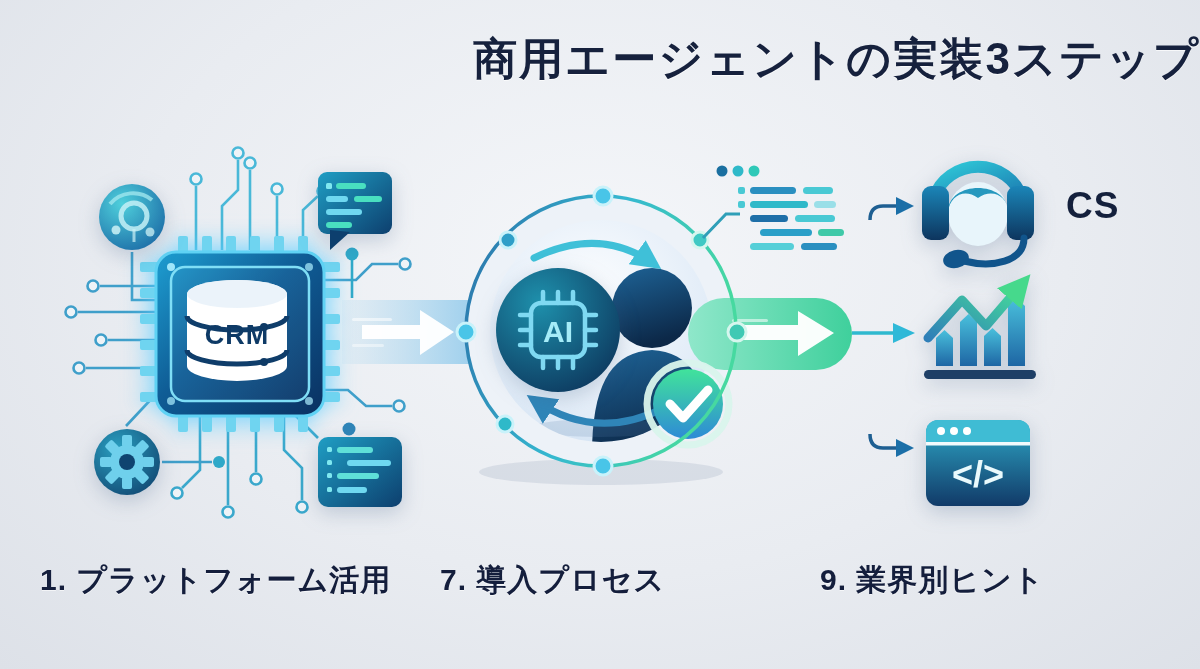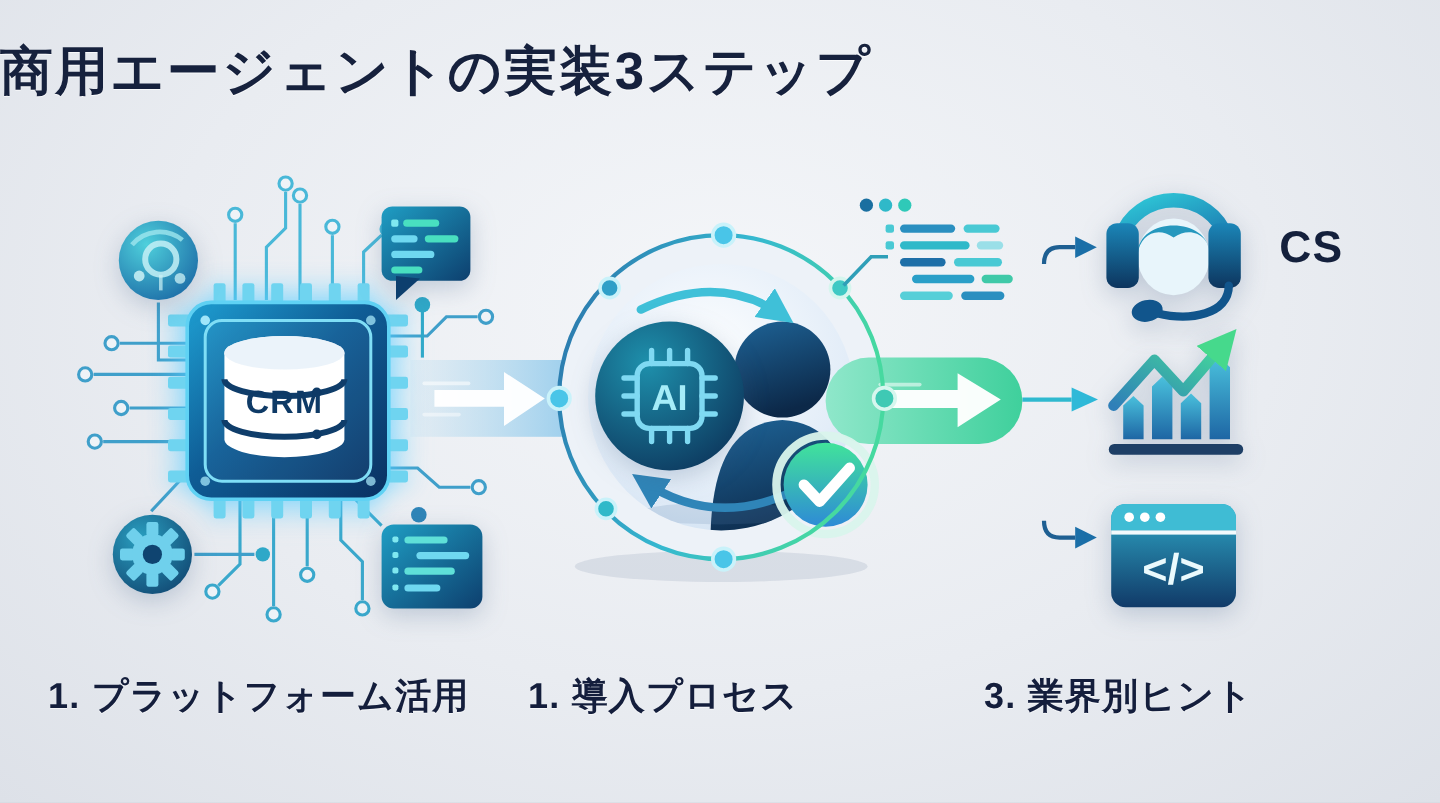--- a/index.html
+++ b/index.html
@@ -3,21 +3,21 @@
 <meta charset="utf-8">
 <style>
   html,body{margin:0;padding:0;background:#cfd4db;}
   #stage{
     position:relative;width:1200px;height:669px;overflow:hidden;
     background:radial-gradient(ellipse at 50% 38%, #f4f6f9 0%, #e9ecf1 55%, #dde1e8 100%);
     font-family:"Liberation Sans","DejaVu Sans",sans-serif;
   }
   #scene{position:absolute;left:0;top:0;}
   .title{
-    position:absolute;left:0;top:30px;width:1200px;text-align:left;
+    position:absolute;left:0;top:30px;width:1200px;text-align:right;
     font-size:44px;font-weight:800;color:#16213d;letter-spacing:2px;
     text-shadow:0 1px 0 rgba(255,255,255,.7);
   }
   .step-label{
     position:absolute;top:560px;font-size:30px;font-weight:800;color:#141e3c;
     text-align:left;letter-spacing:1px;text-shadow:0 1px 0 rgba(255,255,255,.6);
   }
   .step-1{left:40px;width:410px;}
   .step-2{left:440px;width:322px;}
   .step-3{left:820px;width:314px;}
@@ -391,15 +391,15 @@
       <rect x="926" y="442" width="104" height="3.5" fill="#f2fafc"></rect>
       <circle cx="941" cy="431" r="4" fill="#ffffff"></circle>
       <circle cx="954" cy="431" r="4" fill="#ffffff"></circle>
       <circle cx="967" cy="431" r="4" fill="#ffffff"></circle>
       <text x="978" y="487" text-anchor="middle" font-size="36" font-weight="800" fill="#eafafd">&lt;/&gt;</text>
     </g>
   </svg>
 
   <div class="title">商用エージェントの実装3ステップ</div>
   <div class="step-label step-1">1. プラットフォーム活用</div>
-  <div class="step-label step-2">1. 導入プロセス</div>
-  <div class="step-label step-3">3. 業界別ヒント</div>
+  <div class="step-label step-2">7. 導入プロセス</div>
+  <div class="step-label step-3">9. 業界別ヒント</div>
 </div>
 
 </body></html>

